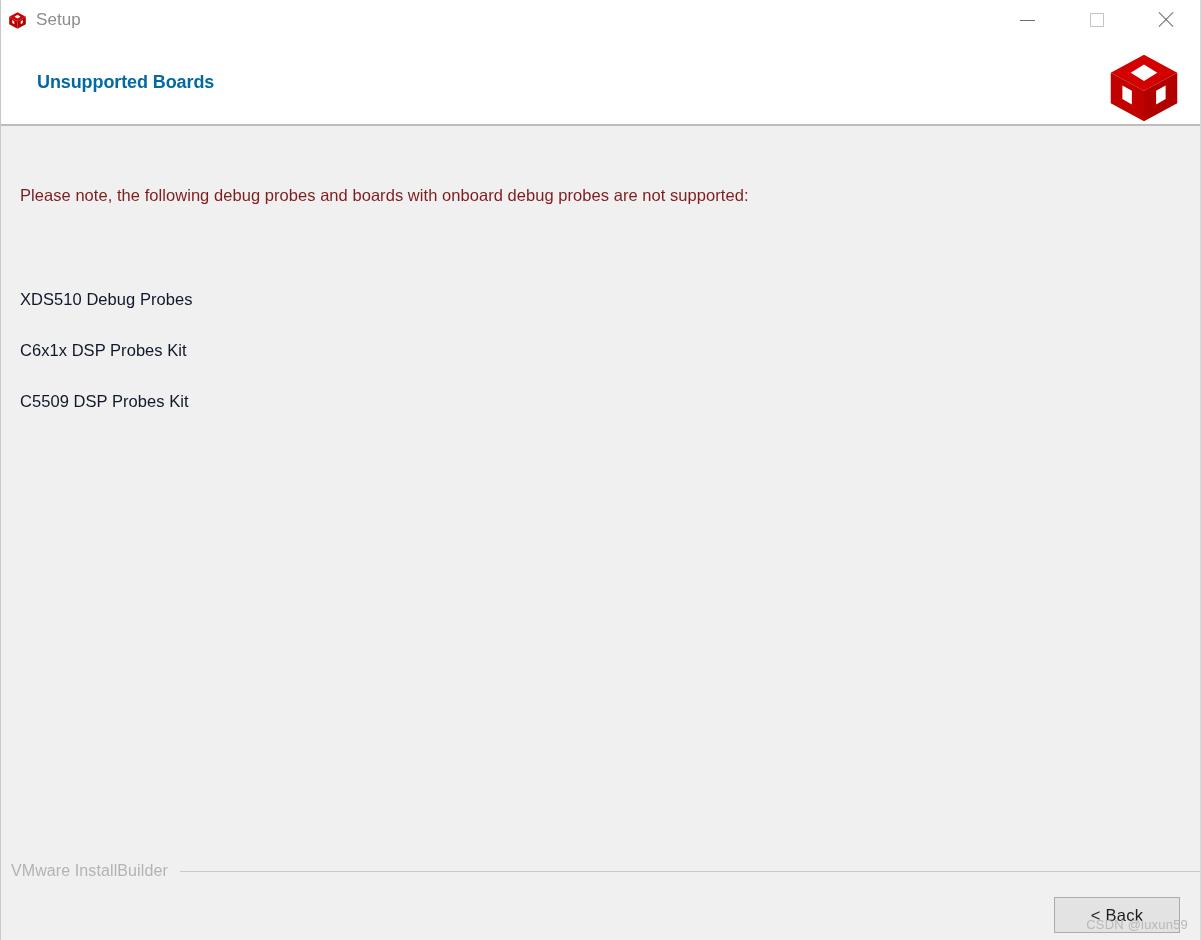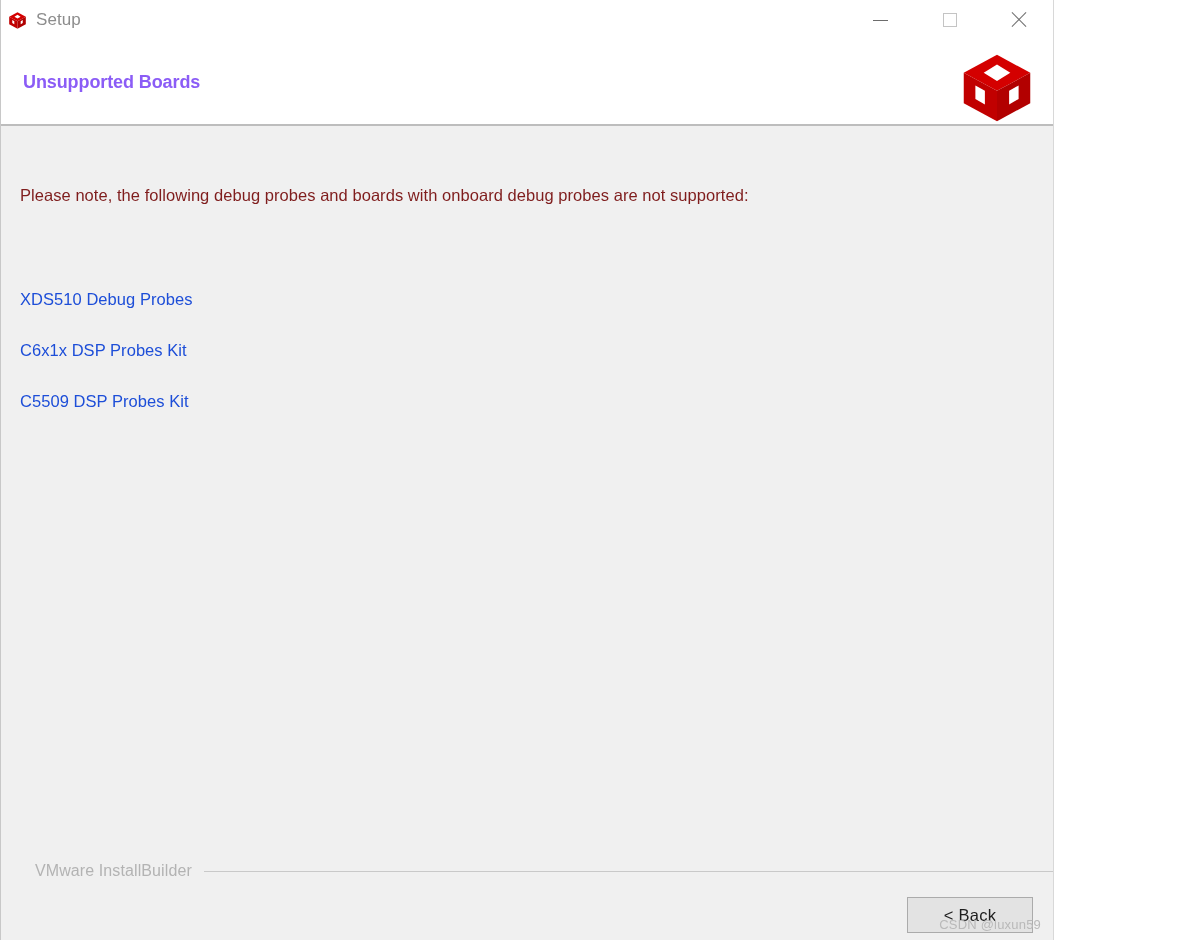--- a/index.html
+++ b/index.html
@@ -9,21 +9,21 @@
   }
   body {
     width: 1201px;
     height: 940px;
     overflow: hidden;
     font-family: "Liberation Sans", sans-serif;
     background: #ffffff;
   }
   .window {
     position: relative;
-    width: 1054px;
+    width: 1201px;
     height: 940px;
     box-sizing: border-box;
     border-left: 1px solid #c8c8c8;
     border-right: 1px solid #d8d8d8;
     background: #f0f0f0;
     display: flex;
     flex-direction: column;
   }
 
   
@@ -108,22 +108,22 @@
     height: 86px;
     background: #ffffff;
     border-bottom: 2px solid #bdbdbd;
     display: flex;
     align-items: center;
     box-sizing: border-box;
   }
   .header-title {
     font-size: 18px;
     font-weight: bold;
-    color: #8b5cf6;
-    padding-left: 22px;
+    color: #0369a1;
+    padding-left: 36px;
     letter-spacing: -0.1px;
   }
   .header-logo {
     position: absolute;
     right: 18px;
     top: 10px;
     width: 76px;
     height: 76px;
   }
 
@@ -147,21 +147,21 @@
   .board-list {
     position: absolute;
     left: 19px;
     top: 162px;
     margin: 0;
     padding: 0;
     list-style: none;
   }
   .board-list li {
     font-size: 16.5px;
-    color: #1d4ed8;
+    color: #0f172a;
     height: 51px;
     line-height: 22px;
     white-space: nowrap;
     letter-spacing: 0.05px;
   }
 
   
   .footer {
     position: relative;
     flex: 0 0 108px;
@@ -176,21 +176,20 @@
     top: 30px;
     display: flex;
     align-items: center;
     gap: 12px;
   }
   .footer-brand {
     font-size: 16px;
     color: #b3b3b3;
     white-space: nowrap;
     letter-spacing: 0.1px;
-    margin-left: 24px;
   }
   .footer-rule {
     flex: 1 1 auto;
     height: 1px;
     background: #c9c9c9;
   }
   .button-row {
     position: absolute;
     right: 20px;
     top: 65px;

